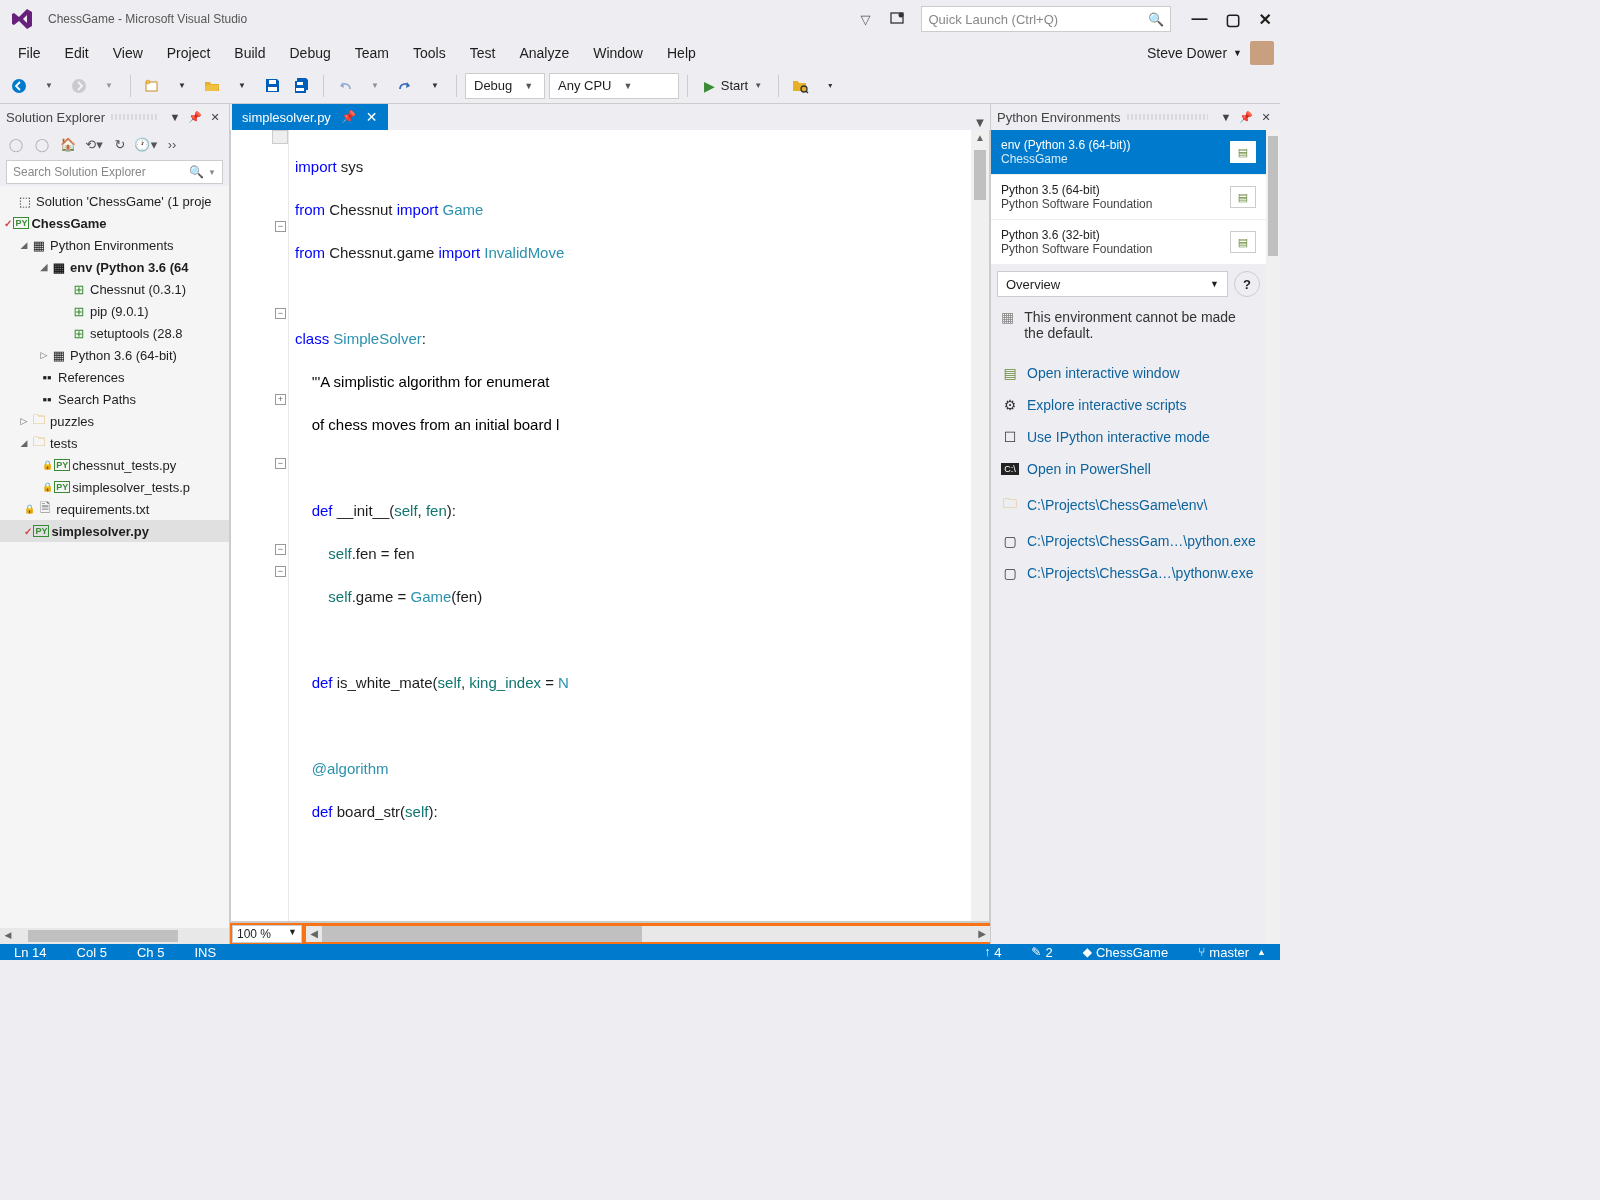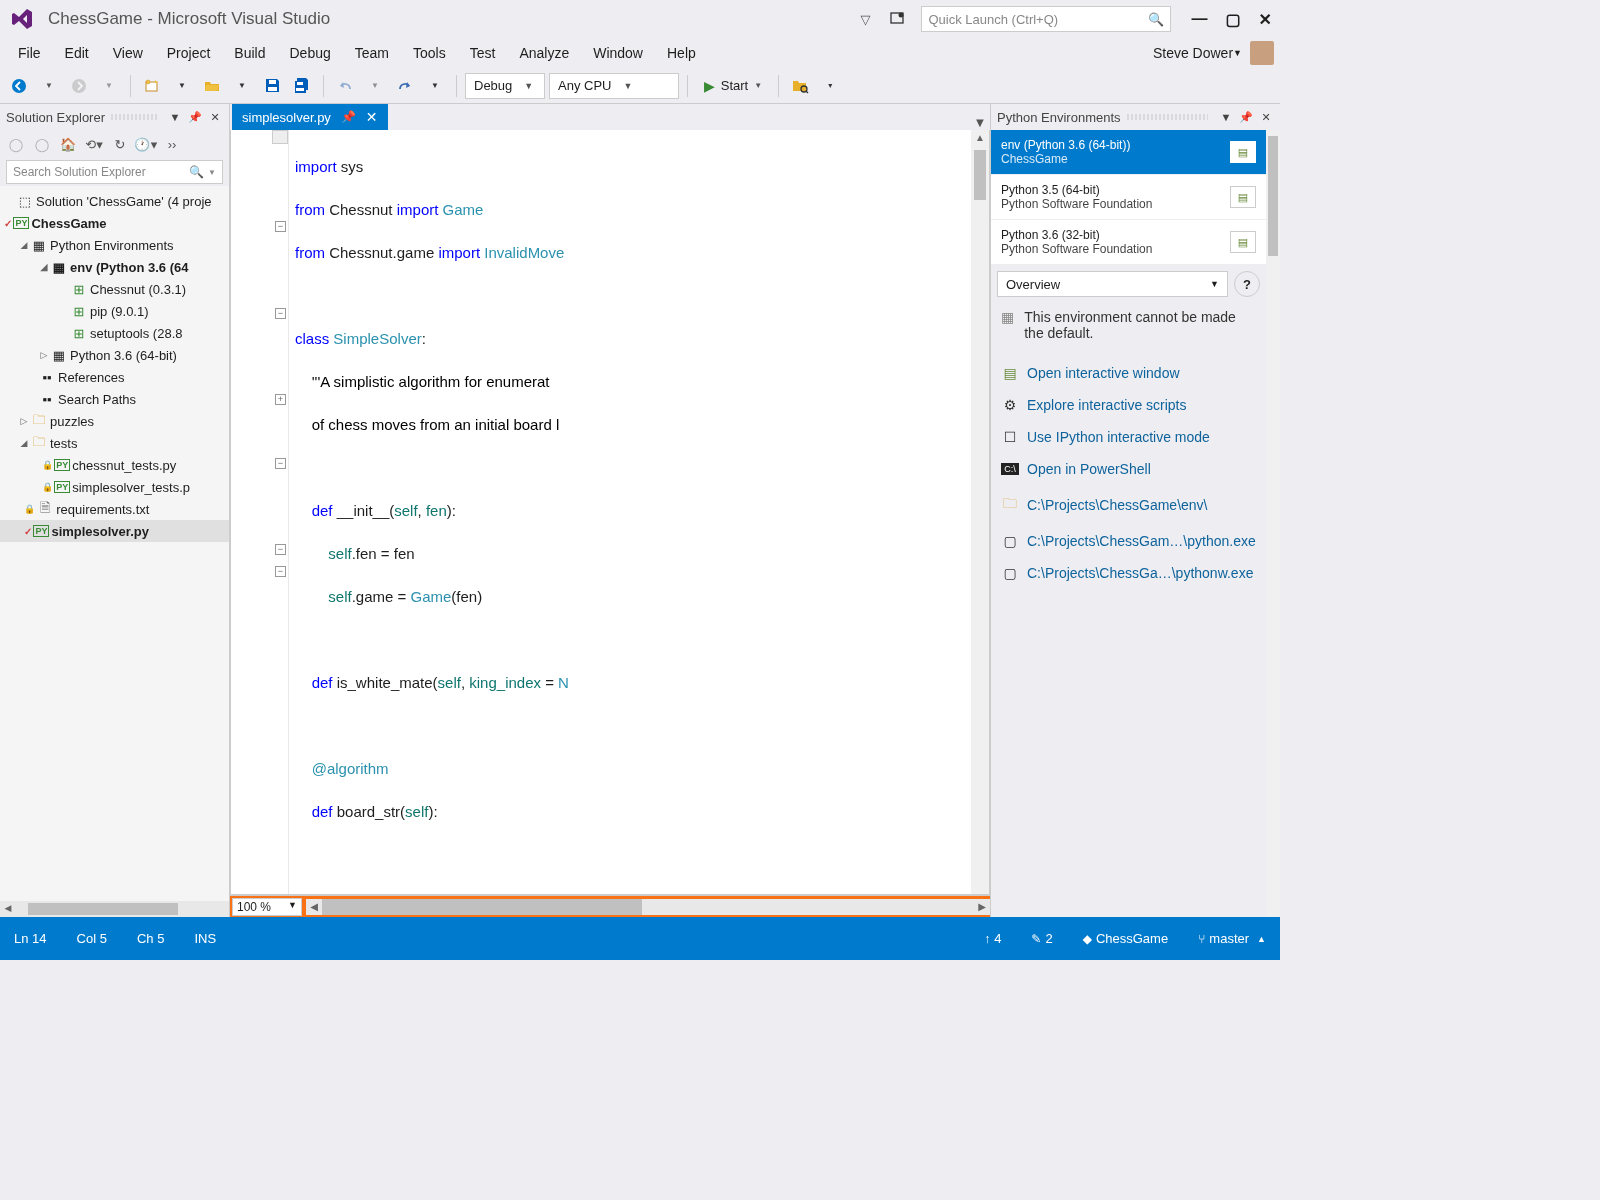--- a/index.html
+++ b/index.html
@@ -1,33 +1,33 @@
 <!DOCTYPE html>
 <html><head>
 <meta charset="utf-8">
 <style>
 * { box-sizing: border-box; margin: 0; padding: 0; font-family: "Segoe UI", Tahoma, sans-serif; }
 body { width: 1280px; height: 960px; background: #eeeef2; overflow: hidden; display: flex; flex-direction: column; font-size: 13px; color: #1e1e1e; }
 
 
 .titlebar { height: 38px; display: flex; align-items: center; padding: 0 8px; background: #eeeef2; }
 .titlebar .vs-logo { width: 28px; height: 28px; margin-right: 12px; display:flex; align-items:center; justify-content:center;}
-.titlebar .title { font-size: 17px; color: #555; flex: 0 0 auto; }
+.titlebar .title { font-size: 12px; color: #555; flex: 0 0 auto; }
 .titlebar .spacer { flex: 1; }
 .titlebar .tb-icon { width: 24px; height: 24px; margin: 0 4px; display:flex; align-items:center; justify-content:center; color:#555;}
 .quick-launch { width: 250px; height: 26px; border: 1px solid #ccc; background: #fff; display: flex; align-items: center; padding: 0 6px; margin: 0 8px; color: #888; }
 .quick-launch .qtext { flex: 1; font-size: 13px; }
 .win-controls { display: flex; gap: 18px; margin-left: 12px; }
 .win-controls span { font-size: 16px; font-weight: bold; cursor: pointer; }
 
 
 .menubar { height: 30px; display: flex; align-items: center; padding: 0 6px; background: #eeeef2; }
 .menubar .mitem { padding: 4px 12px; font-size: 14px; color: #1e1e1e; cursor: pointer; }
 .menubar .uspacer { flex: 1; }
-.menubar .user { padding: 4px 8px; font-size: 14px; color: #1e1e1e; display:flex; align-items:center; }
+.menubar .user { padding: 4px 8px; font-size: 14px; color: #1e1e1e; display:flex; align-items:center; gap:6px;}
 .avatar { width: 24px; height: 24px; background: #c8a080; border-radius: 2px; }
 
 
 .toolbar { height: 36px; display: flex; align-items: center; padding: 0 6px; background: #eeeef2; gap: 4px; border-bottom: 1px solid #ccc; }
 .tbtn { width: 26px; height: 26px; display: flex; align-items: center; justify-content: center; cursor:pointer; color:#333;}
 .tsep { width: 1px; height: 22px; background: #ccc; margin: 0 4px; }
 .tcombo { height: 26px; border: 1px solid #ccc; background: #fff; display: flex; align-items: center; padding: 0 8px; font-size: 13px; gap: 12px; cursor:pointer;}
 .tcombo .arrow { font-size: 9px; color: #555; }
 .start-btn { height: 26px; display: flex; align-items: center; gap: 6px; padding: 0 8px; cursor:pointer;}
 .start-btn .tri { color: #388a34; font-size: 14px; }
@@ -103,21 +103,21 @@
 .env-links { padding: 4px 10px; }
 .elink { display:flex; align-items:center; gap:8px; padding: 8px 0; font-size:14px; color:#0e639c; cursor:pointer;}
 .elink .licon { width:18px; text-align:center; color:#333;}
 .elink.path { color:#0e639c; }
 .env-vscroll{width:14px;background:#f0f0f0;position:relative;}
 .env-vscroll .vthumb{position:absolute;top:6px;left:2px;width:10px;height:120px;background:#c0c0c0;}
 .env-body{display:flex;flex:1;overflow:hidden;}
 .env-main{flex:1;overflow:hidden;}
 
 
-.statusbar { height: 43px; background: #007acc; color: #fff; display: flex; align-items: center; font-size: 13px; padding: 0 8px; gap: 18px;}
+.statusbar { height: 16px; background: #007acc; color: #fff; display: flex; align-items: center; font-size: 13px; padding: 0 8px; gap: 18px;}
 .statusbar .sitem { padding: 0 6px; display:flex; align-items:center; gap:4px;}
 .statusbar .sspacer { flex:1; }
 .statusbar .sicon { font-size:12px; }
 
 svg { display:block; }
 </style>
 </head>
 <body>
 
 <div class="titlebar">
@@ -275,21 +275,21 @@
     </div>
     <div class="sol-search">
       <span>Search Solution Explorer</span>
       <span style="margin-left:auto;">🔍</span>
       <span style="font-size:8px;margin-left:4px;">▼</span>
     </div>
     <div class="sol-tree">
       <div class="tnode">
           <span class="expander"></span>
           <span class="ticon">⬚</span>
-          <span>Solution 'ChessGame' (4 proje</span>
+          <span>Solution 'ChessGame' (1 proje</span>
         </div>
       <div class="tnode bold" style="padding-left:4px;">
           <span class="check">✓</span>
           <span class="pyfile">PY</span>
           <span>ChessGame</span>
         </div>
       <div class="tnode" style="padding-left:18px;">
           <span class="expander">◢</span>
           <span class="ticon">▦</span>
           <span>Python Environments</span>

